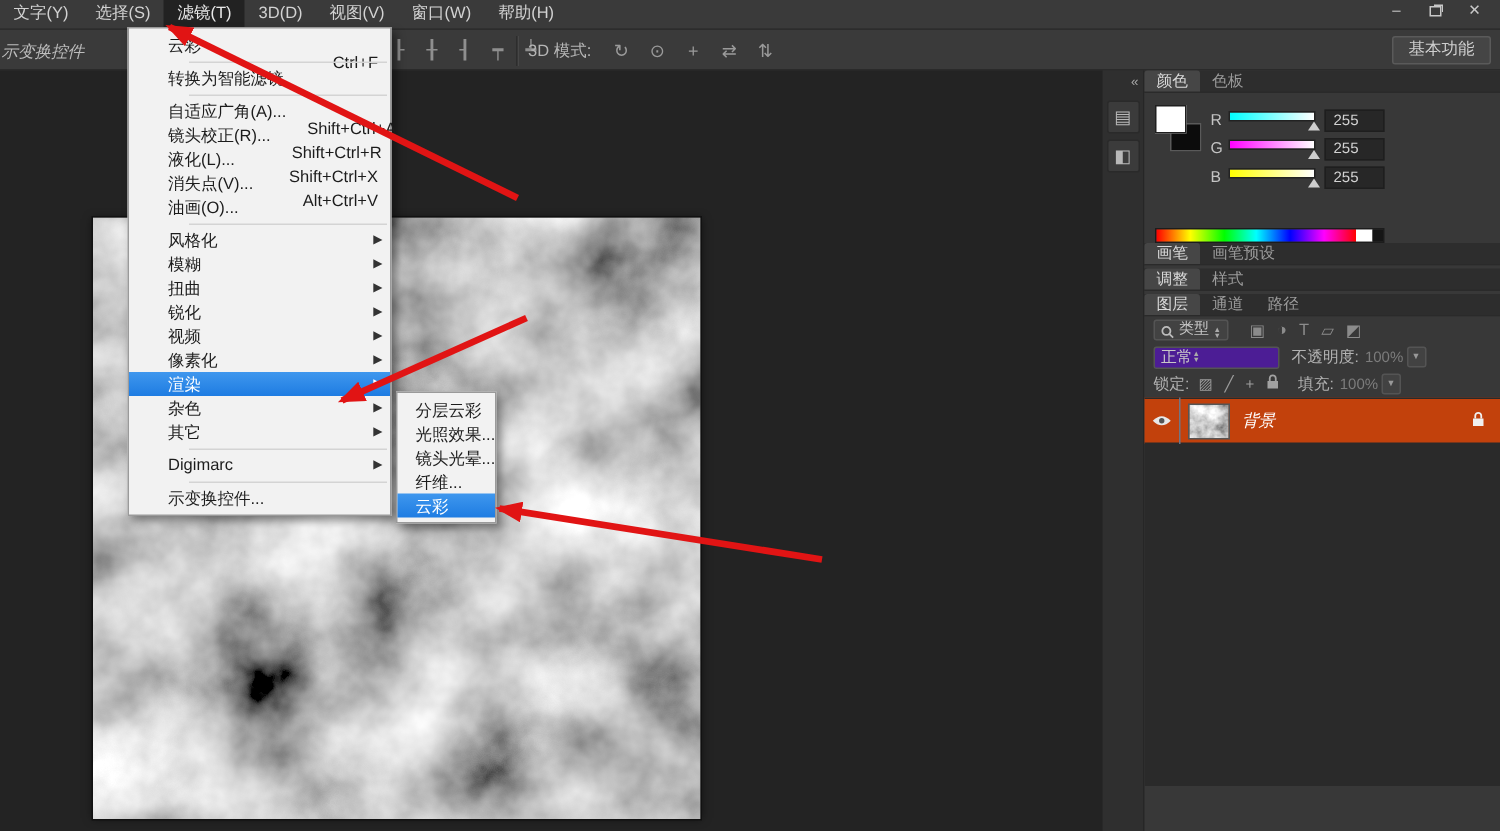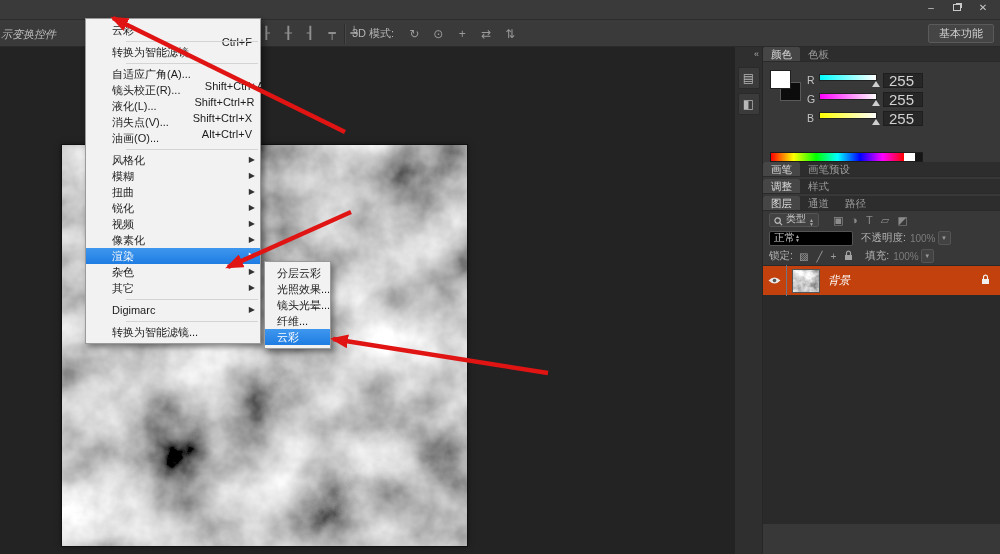--- a/index.html
+++ b/index.html
@@ -72,33 +72,33 @@
   .slider-row { position:absolute; left:44px; display:flex; align-items:center; height:16px; }
   .slider-row .ch-label { width:12px; color:#c4c4c4; font-size:10.5px; }
   .track-wrap { position:relative; width:58px; height:16px; margin-right:6px; }
   .track { position:absolute; left:0; top:2px; width:58px; height:7px; border:1px solid #222; }
   .ch-r .track { background:linear-gradient(to right,#00ffff,#ffffff); }
   .ch-g .track { background:linear-gradient(to right,#ff00ff,#ffffff); }
   .ch-b .track { background:linear-gradient(to right,#ffff00,#ffffff); }
   .thumb { position:absolute; right:-3px; top:9px; width:0; height:0;
            border-left:4px solid transparent; border-right:4px solid transparent; border-bottom:6px solid #cfcfcf; }
   .val-box { width:40px; height:15px; background:#272727; border:1px solid #1e1e1e; color:#d2d2d2;
-             font-size:15px; line-height:14px; padding-left:5px; }
+             font-size:10px; line-height:14px; padding-left:5px; }
   .spectrum { position:absolute; left:7px; top:90px; width:153px; height:10px; border:1px solid #1c1c1c; display:flex; }
   .spectrum .grad { flex:1; background:linear-gradient(to right,#ff0000,#ffff00 17%,#00ff00 34%,#00ffff 50%,#0000ff 67%,#ff00ff 84%,#ff0000); }
   .spectrum .chip-w { width:11px; background:#ffffff; }
   .spectrum .chip-k { width:7px; background:#151515; }
 
   
   .layers-ctl { background:#383838; }
   .ctl-row { display:flex; align-items:center; padding:2px 6px; height:18px; }
   .kind-box { display:flex; align-items:flex-end; gap:3px; background:#424242; border:1px solid #545454; border-radius:2px;
               height:14px; padding:0 4px; color:#c6c6c6; font-size:10px; }
   .filter-icons { display:flex; gap:8px; margin-left:14px; color:#8b8b8b; font-size:11px; }
-  .combo { display:flex; align-items:center; background:#000000; border:1px solid #545454;
+  .combo { display:flex; align-items:center; background:#4c1d95; border:1px solid #545454;
            border-radius:2px; height:15px; padding:0 4px; color:#c8c8c8; font-size:10.5px; }
   .blend-combo { width:84px; }
   .updown { display:flex; flex-direction:column; line-height:4px; font-size:5px; color:#aaa; }
   .dim-label { color:#b3b3b3; font-size:10.5px; margin-left:8px; }
   .dim-val { color:#7c7c7c; font-size:10px; background:transparent; margin-left:4px; }
   .spin-btn { width:13px; height:14px; background:#424242; border:1px solid #545454; border-radius:2px;
               color:#999; font-size:6px; text-align:center; line-height:13px; margin-left:2px; }
   .lock-icons { display:flex; gap:8px; margin-left:6px; color:#9d9d9d; font-size:10px; align-items:center; }
 
   
@@ -112,20 +112,36 @@
 
   
   #arrow-svg { position:absolute; left:0; top:0; z-index:50; pointer-events:none; }
 </style>
 </head>
 <body>
 
 <div id="app">
 
   <div class="titlebar">
+    <div class="menubar">
+
+        <div class="menu-item">文字(Y)</div>
+
+        <div class="menu-item">选择(S)</div>
+
+        <div class="menu-item active">滤镜(T)</div>
+
+        <div class="menu-item">3D(D)</div>
+
+        <div class="menu-item">视图(V)</div>
+
+        <div class="menu-item">窗口(W)</div>
+
+        <div class="menu-item">帮助(H)</div>
+      </div>
     <div class="win-controls">
       <div class="win-btn">–</div>
       <div class="win-btn"><span class="restore-glyph"></span></div>
       <div class="win-btn">✕</div>
     </div>
   </div>
 
   <div class="optionsbar">
     <div class="opt-label">示变换控件</div>
     <div class="opt-sep" style="left:250px"></div>
@@ -460,21 +476,21 @@
         <span class="mi-arrow">▶</span>
       </div>
 
       <div class="mi separator">
         <span class="mi-label"></span>
         <span class="mi-shortcut"></span>
 
       </div>
 
       <div class="mi">
-        <span class="mi-label">转换为智能滤镜...</span>
+        <span class="mi-label">示变换控件...</span>
         <span class="mi-shortcut"></span>
 
       </div>
     </div>
 
   <div class="dropdown submenu">
 
       <div class="mi">
         <span class="mi-label">分层云彩</span>
       </div>

